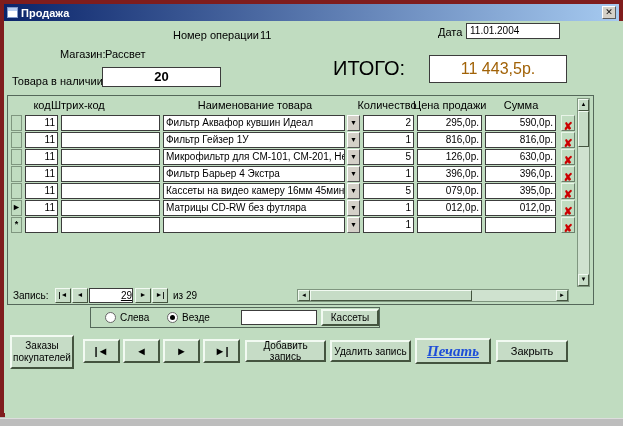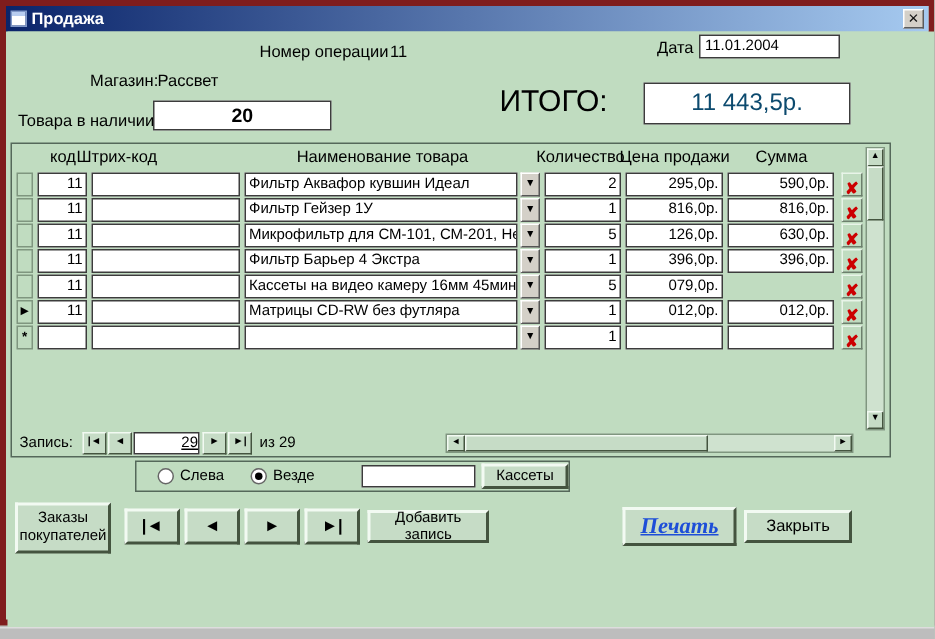--- a/index.html
+++ b/index.html
@@ -28,21 +28,21 @@
   .op-label { left:168px; top:8px; }
   .op-value { left:255px; top:8px; }
   .date-label { left:433px; top:5px; }
   .date-field { left:461px; top:2px; width:94px; height:16px; font-size:10px; line-height:14px; padding-left:3px; }
   .store-label { left:55px; top:27px; }
   .store-value { left:100px; top:27px; }
   .stock-label { left:7px; top:54px; }
   .stock-field { left:97px; top:46px; width:119px; height:20px; font-size:13px; font-weight:bold;
     text-align:center; line-height:18px; }
   .total-label { left:328px; top:36px; font-size:20px; }
-  .total-field { left:424px; top:34px; width:138px; height:28px; font-size:16px; color:#0c4a6e;
+  .total-field { left:424px; top:34px; width:138px; height:28px; font-size:16px; color:#a16207;
     text-align:center; line-height:26px; }
 
   .subform { position:absolute; left:2px; top:74px; width:587px; height:210px;
     border:1px solid #55685a; }
 
   .grid-head { position:absolute; top:78px; font-size:11px; color:#000; white-space:nowrap; }
   .h-code { left:20px; width:34px; text-align:center; }
   .h-bar { left:46px; }
   .h-name { left:158px; width:184px; text-align:center; }
   .h-qty { left:352px; width:60px; text-align:center; }
@@ -213,20 +213,21 @@
       <div class="grid-row" style="top:162px">
         <div class="sel"></div>
         <div class="cell c-code">11</div>
         <div class="cell c-bar"></div>
         <div class="cell c-name">Кассеты на видео камеру 16мм 45мин.</div>
         <div class="combo">
             <span>▼</span>
           </div>
         <div class="cell c-qty">5</div>
         <div class="cell c-price">079,0р.</div>
+        <div class="cell c-sum">395,0р.</div>
         <div class="del"><span>✘</span></div>
       </div>
 
       <div class="grid-row" style="top:179px">
         <div class="sel">►</div>
         <div class="cell c-code">11</div>
         <div class="cell c-bar"></div>
         <div class="cell c-name">Матрицы CD-RW без футляра</div>
         <div class="combo">
             <span>▼</span>
@@ -297,20 +298,21 @@
       <div class="btn3d bignav bn2">
           <span>◄</span>
         </div>
       <div class="btn3d bignav bn3">
           <span>►</span>
         </div>
       <div class="btn3d bignav bn4">
           <span>►|</span>
         </div>
       <div class="btn3d add-btn">Добавить запись</div>
+      <div class="btn3d delrec-btn">Удалить запись</div>
       <div class="btn3d print-btn">
           <span>Печать</span>
         </div>
       <div class="btn3d close-btn">Закрыть</div>
 
     </div>
   </div>
 
   <div class="strip"></div>
 </div>

